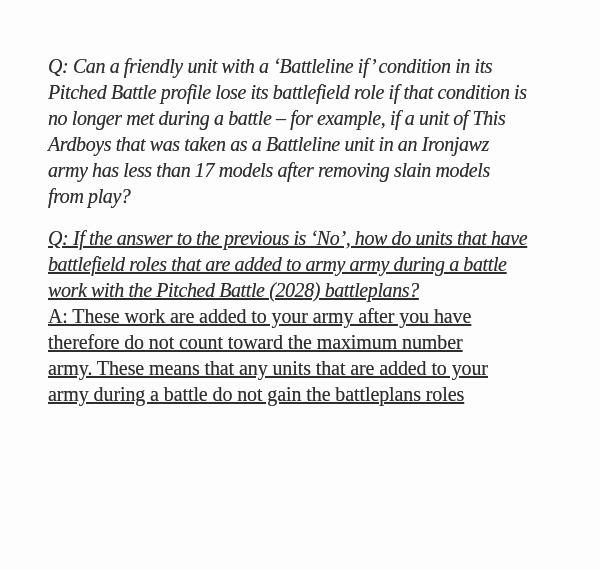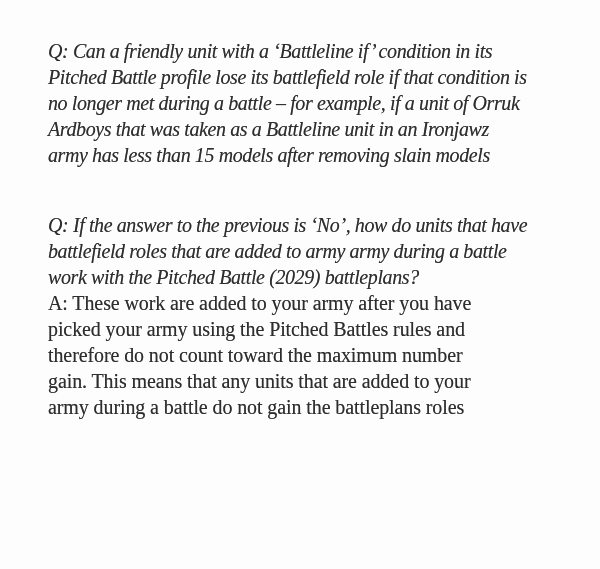--- a/index.html
+++ b/index.html
@@ -11,27 +11,28 @@
     height: 569px;
     overflow: hidden;
     background: #fdfdfd;
     font-family: "Liberation Serif", "DejaVu Serif", serif;
     color: #2e2e2e;
   }
   .page {
     box-sizing: border-box;
     width: 600px;
     height: 569px;
-    padding: 38px 10px 0 48px;
+    padding: 53px 10px 0 48px;
   }
   .qa-block {
     margin: 0;
   }
   .qa-block + .qa-block {
-    margin-top: 44px;
+    margin-top: 16px;
+    text-decoration: underline;
   }
   p {
     margin: 0;
   }
   .line {
     display: block;
     white-space: pre;
     font-size: 20px;
     line-height: 26px;
     text-shadow: 0 0 0.6px rgba(46,46,46,0.55);
@@ -47,34 +48,34 @@
 </style>
 </head>
 <body>
 
 <main class="page">
 
   <section class="qa-block">
     <p class="question">
       <span class="line">Q: Can a friendly unit with a ‘Battleline if’ condition in its</span>
       <span class="line">Pitched Battle profile lose its battlefield role if that condition is</span>
-      <span class="line">no longer met during a battle – for example, if a unit of Orruk</span>
+      <span class="line">no longer met during a battle – for example, if a unit of This</span>
       <span class="line">Ardboys that was taken as a Battleline unit in an Ironjawz</span>
-      <span class="line">army has less than 15 models after removing slain models</span>
+      <span class="line">army has less than 17 models after removing slain models</span>
+      <span class="line">from play?</span>
     </p>
   </section>
 
   <section class="qa-block">
     <p class="question">
       <span class="line">Q: If the answer to the previous is ‘No’, how do units that have</span>
       <span class="line">battlefield roles that are added to army army during a battle</span>
-      <span class="line">work with the Pitched Battle (2029) battleplans?</span>
+      <span class="line">work with the Pitched Battle (2028) battleplans?</span>
     </p>
     <p class="answer">
       <span class="line">A: These work are added to your army after you have</span>
-      <span class="line">picked your army using the Pitched Battles rules and</span>
       <span class="line">therefore do not count toward the maximum number</span>
-      <span class="line">gain. This means that any units that are added to your</span>
+      <span class="line">army. These means that any units that are added to your</span>
       <span class="line">army during a battle do not gain the battleplans roles</span>
     </p>
   </section>
 
 </main>
 
 </body></html>

